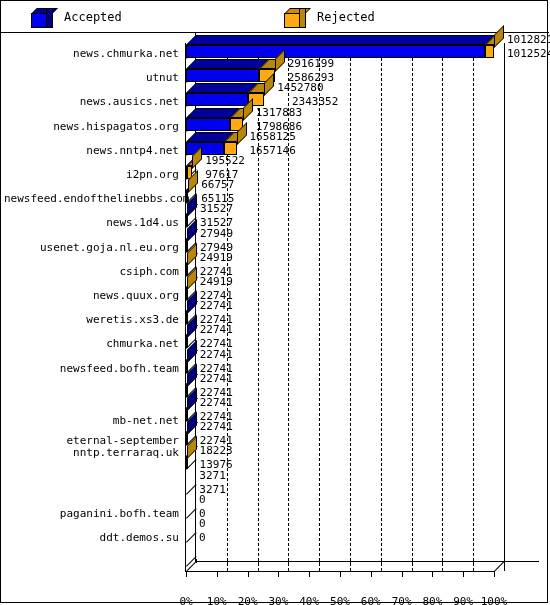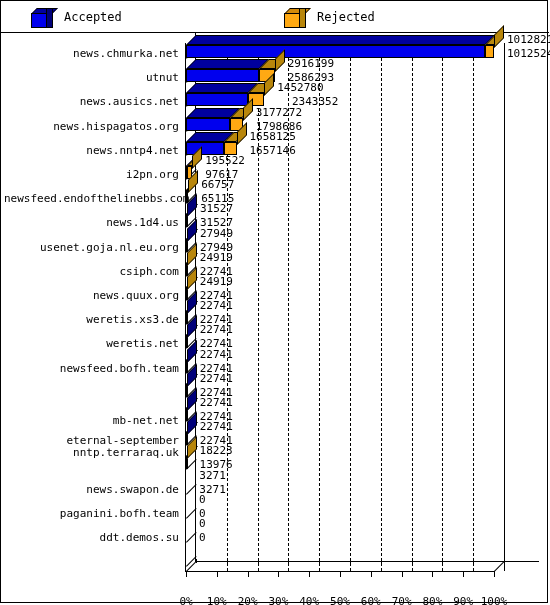--- a/index.html
+++ b/index.html
@@ -106,26 +106,25 @@
         <div class="cat-label" style="top: 62.4px;">news.ausics.net</div>
         <div class="cat-label" style="top: 86.6px;">news.hispagatos.org</div>
         <div class="cat-label" style="top: 110.8px;">news.nntp4.net</div>
         <div class="cat-label" style="top: 135px;">i2pn.org</div>
         <div class="cat-label" style="top: 159.2px;">newsfeed.endofthelinebbs.com</div>
         <div class="cat-label" style="top: 183.4px;">news.1d4.us</div>
         <div class="cat-label" style="top: 207.6px;">usenet.goja.nl.eu.org</div>
         <div class="cat-label" style="top: 231.8px;">csiph.com</div>
         <div class="cat-label" style="top: 256px;">news.quux.org</div>
         <div class="cat-label" style="top: 280.2px;">weretis.xs3.de</div>
-        <div class="cat-label" style="top: 304.4px;">weretis.net</div>
+        <div class="cat-label" style="top: 304.4px;">chmurka.net</div>
         <div class="cat-label" style="top: 328.6px;">newsfeed.bofh.team</div>
         <div class="cat-label" style="top: 352.8px; margin-top: 28px;">mb-net.net</div>
         <div class="cat-label" style="top: 401.2px;">eternal-september</div>
         <div class="cat-label" style="top: 413px;">nntp.terraraq.uk</div>
-        <div class="cat-label" style="top: 449.6px;">news.swapon.de</div>
         <div class="cat-label" style="top: 473.8px;">paganini.bofh.team</div>
         <div class="cat-label" style="top: 498px;">ddt.demos.su</div>
       </div>
 
     <div id="grid-layer">
         <div class="gridline" style="left: 225.8px;"></div>
         <div class="gridline" style="left: 256.6px;"></div>
         <div class="gridline" style="left: 287.4px;"></div>
         <div class="gridline" style="left: 318.2px;"></div>
         <div class="gridline" style="left: 349px;"></div>
@@ -270,21 +269,21 @@
         <div class="bar-group"></div>
         <div class="bar-group"></div>
       </div>
     <div id="labels-layer">
         <div class="val-label" style="left: 506px; top: 0px;">10128214</div>
         <div class="val-label" style="left: 506px; top: 14px;">10125243</div>
         <div class="val-label" style="left: 286.704px; top: 24.2px;">2916199</div>
         <div class="val-label" style="left: 286.704px; top: 38.2px;">2586293</div>
         <div class="val-label" style="left: 276.232px; top: 48.4px;">1452780</div>
         <div class="val-label" style="left: 291px; top: 62.4px;">2343352</div>
-        <div class="val-label" style="left: 254.672px; top: 72.6px;">3177272</div>
+        <div class="val-label" style="left: 254.672px; top: 72.6px;">1317883</div>
         <div class="val-label" style="left: 254.672px; top: 86.6px;">1798686</div>
         <div class="val-label" style="left: 248.512px; top: 96.8px;">1658125</div>
         <div class="val-label" style="left: 248.512px; top: 110.8px;">1657146</div>
         <div class="val-label" style="left: 204.16px; top: 121px;">195522</div>
         <div class="val-label" style="left: 204.16px; top: 135px;">97617</div>
         <div class="val-label" style="left: 200.156px; top: 145.2px;">66757</div>
         <div class="val-label" style="left: 200.156px; top: 159.2px;">65115</div>
         <div class="val-label" style="left: 198.924px; top: 169.4px;">31527</div>
         <div class="val-label" style="left: 198.924px; top: 183.4px;">31527</div>
         <div class="val-label" style="left: 198.924px; top: 193.6px;">27949</div>

